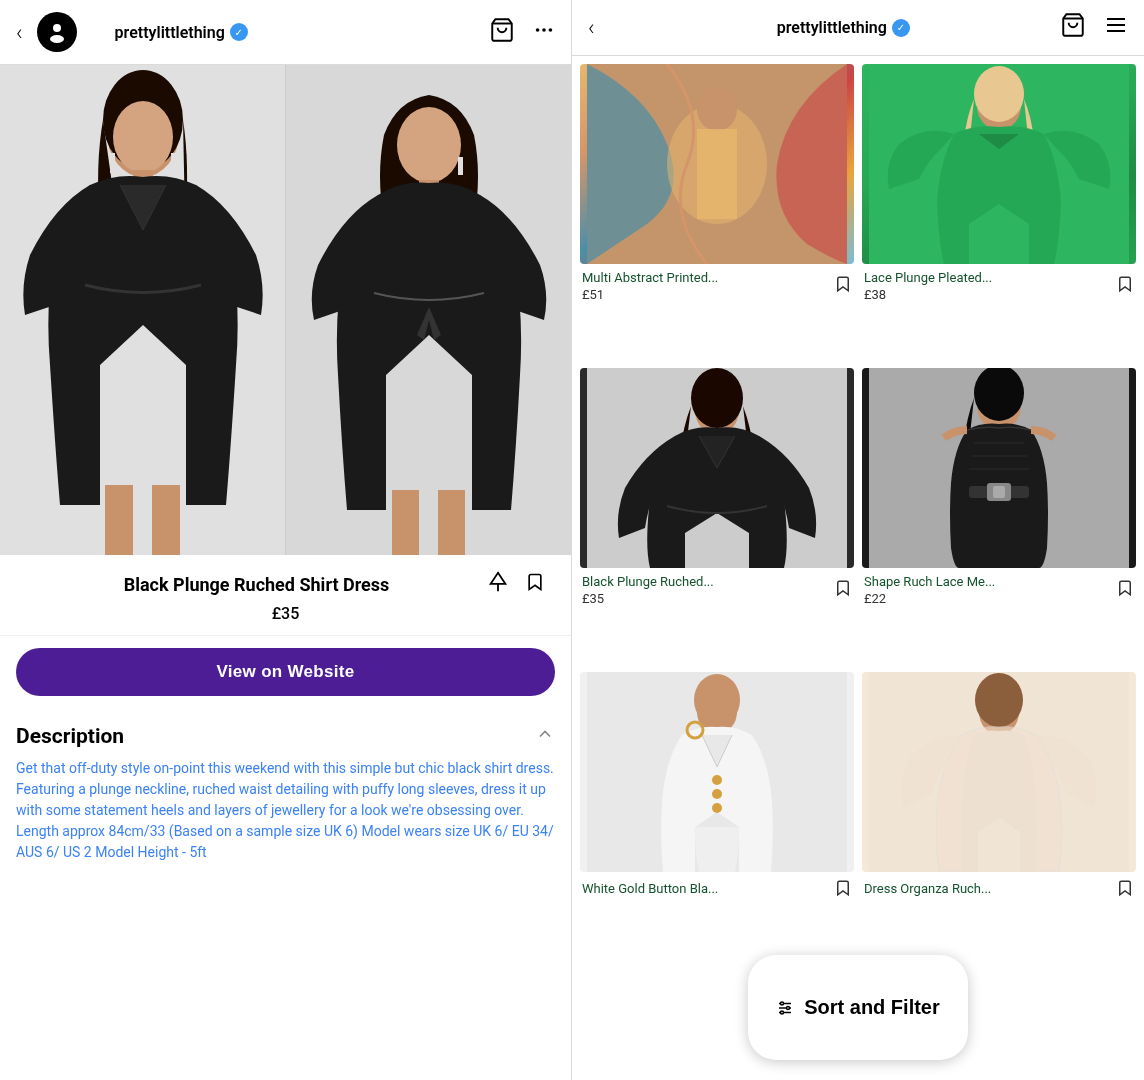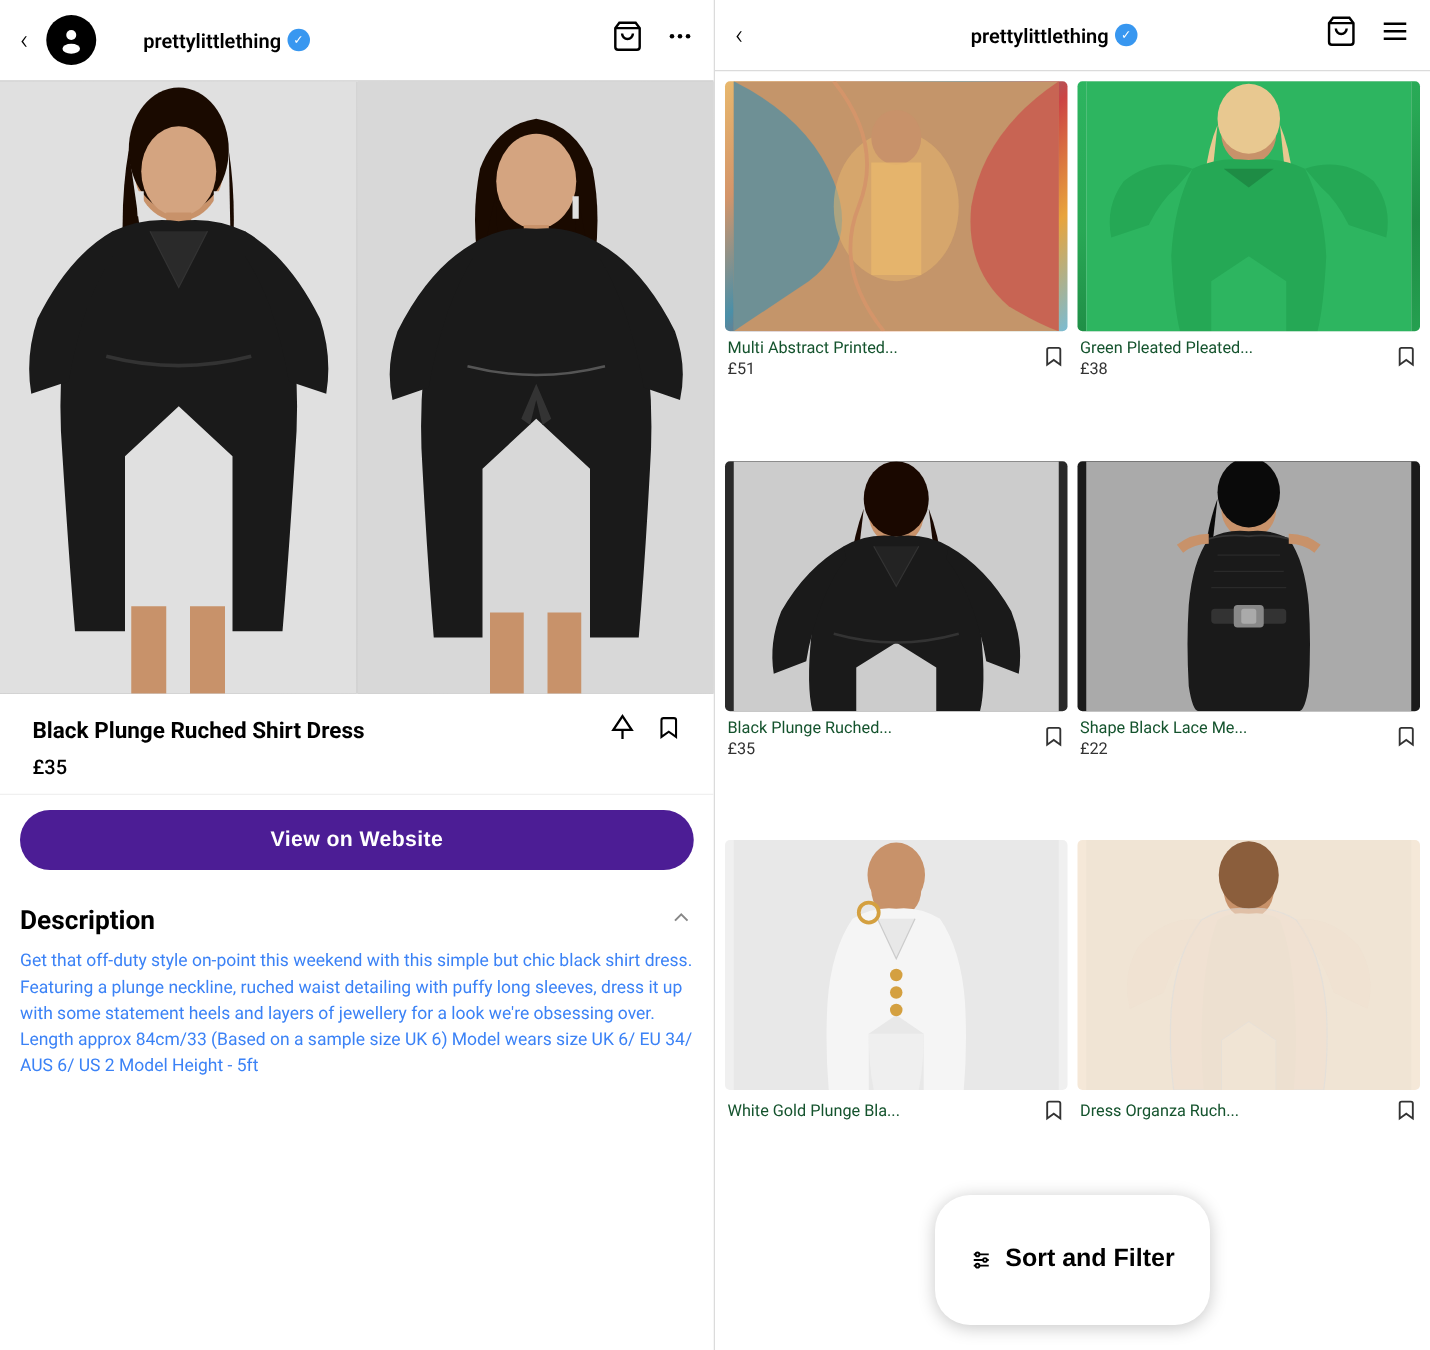--- a/index.html
+++ b/index.html
@@ -113,20 +113,21 @@
     .img-right {
       background: linear-gradient(160deg, #d0d0d0 0%, #c0c0c0 30%, #b8b8b8 60%, #c8c8c8 100%);
       border-left: 1px solid #ccc;
       position: relative;
     }
 
     
     .product-info {
       padding: 16px 26px 12px;
       border-bottom: 1px solid #f0f0f0;
+      text-align: center;
     }
 
     .product-title-row {
       display: flex;
       align-items: center;
       justify-content: space-between;
     }
 
     .product-title {
       font-size: 18px;
@@ -495,21 +496,21 @@
           <path d="M85 70 Q70 100 68 140 Q70 180 75 200 L100 200 L100 160 L130 140 L160 160 L160 200 L185 200 Q190 180 192 140 Q190 100 175 70 Q155 60 130 63 Q105 60 85 70Z" fill="#25a855"></path>
 
           <path d="M85 70 Q55 60 30 80 Q15 100 20 125 L50 115 Q60 95 72 85Z" fill="#25a855"></path>
           <path d="M175 70 Q205 60 230 80 Q245 100 240 125 L210 115 Q200 95 188 85Z" fill="#25a855"></path>
 
           <path d="M110 70 L130 85 L150 70" fill="#1e8c45"></path>
         </svg>
       </div>
       <div class="grid-item-info">
         <div class="grid-item-details">
-          <div class="grid-item-name">Green Pleated Pleated...</div>
+          <div class="grid-item-name">Lace Plunge Pleated...</div>
           <div class="grid-item-price">£38</div>
         </div>
         <span class="bookmark-icon">
           <svg width="18" height="20" viewBox="0 0 24 24" fill="none" stroke="#333" stroke-width="2">
               <path d="M19 21l-7-5-7 5V5a2 2 0 012-2h10a2 2 0 012 2z"></path>
             </svg>
         </span>
       </div>
     </div>
 
@@ -566,21 +567,21 @@
           <rect x="100" y="118" width="60" height="12" rx="3" fill="#333"></rect>
           <rect x="118" y="115" width="24" height="18" rx="3" fill="#888"></rect>
           <rect x="124" y="118" width="12" height="12" rx="2" fill="#aaa"></rect>
 
           <path d="M98 62 Q85 62 75 70" stroke="#c8926a" stroke-width="8" fill="none"></path>
           <path d="M162 62 Q175 62 185 70" stroke="#c8926a" stroke-width="8" fill="none"></path>
         </svg>
       </div>
       <div class="grid-item-info">
         <div class="grid-item-details">
-          <div class="grid-item-name">Shape Black Lace Me...</div>
+          <div class="grid-item-name">Shape Ruch Lace Me...</div>
           <div class="grid-item-price">£22</div>
         </div>
         <span class="bookmark-icon">
           <svg width="18" height="20" viewBox="0 0 24 24" fill="none" stroke="#333" stroke-width="2">
               <path d="M19 21l-7-5-7 5V5a2 2 0 012-2h10a2 2 0 012 2z"></path>
             </svg>
         </span>
       </div>
     </div>
 
@@ -600,21 +601,21 @@
           <circle cx="130" cy="122" r="5" fill="#d4a040"></circle>
           <circle cx="130" cy="136" r="5" fill="#d4a040"></circle>
 
           <circle cx="108" cy="58" r="8" fill="none" stroke="#d4a040" stroke-width="3"></circle>
 
           <path d="M108 155 Q108 180 112 200 L148 200 Q152 180 152 155Z" fill="#efefef"></path>
         </svg>
       </div>
       <div class="grid-item-info">
         <div class="grid-item-details">
-          <div class="grid-item-name">White Gold Plunge Bla...</div>
+          <div class="grid-item-name">White Gold Button Bla...</div>
           <div class="grid-item-price"></div>
         </div>
         <span class="bookmark-icon">
           <svg width="18" height="20" viewBox="0 0 24 24" fill="none" stroke="#333" stroke-width="2">
               <path d="M19 21l-7-5-7 5V5a2 2 0 012-2h10a2 2 0 012 2z"></path>
             </svg>
         </span>
       </div>
     </div>
 

